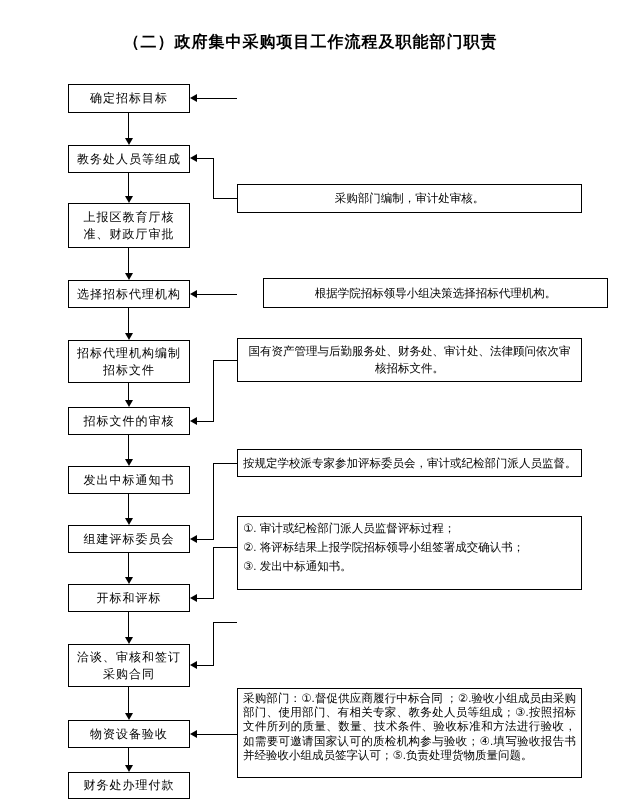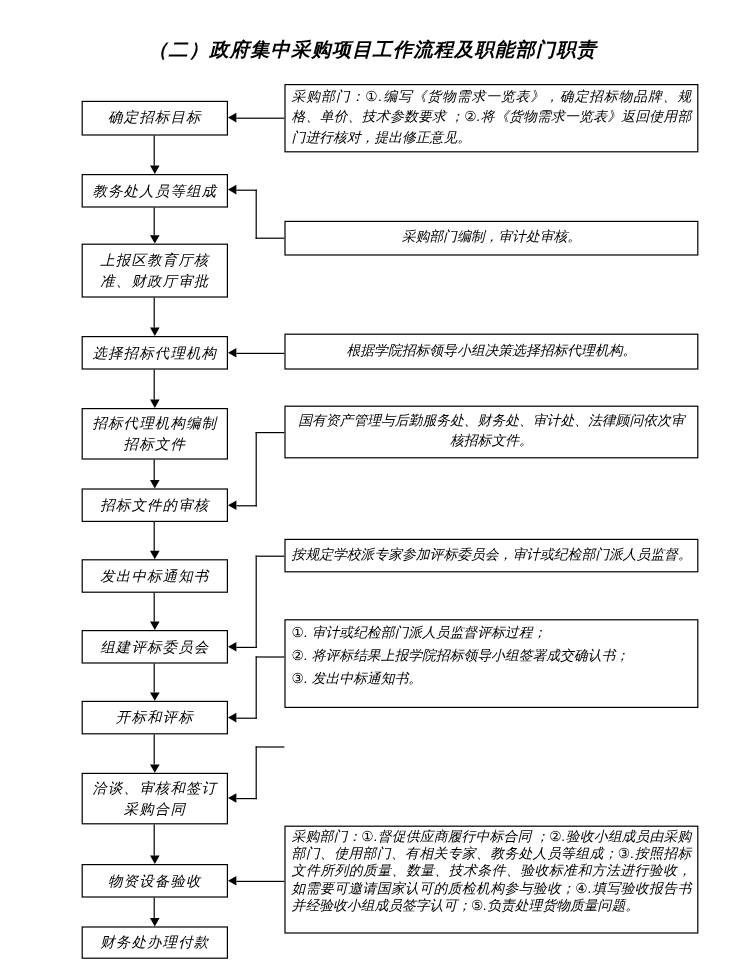--- a/index.html
+++ b/index.html
@@ -1,17 +1,17 @@
 <!DOCTYPE html>
 <html><head>
 <meta charset="utf-8">
 <style>
   html,body{margin:0;padding:0;background:#ffffff;}
   body{font-family:"Liberation Sans","DejaVu Sans",sans-serif;color:#000;}
-  #canvas{position:relative;width:621px;height:806px;background:#ffffff;overflow:hidden;font-style:italic;}
+  #canvas{position:relative;width:621px;height:806px;background:#ffffff;overflow:hidden;}
   .title{position:absolute;top:32px;left:0;width:621px;text-align:center;
          font-size:16px;font-weight:bold;letter-spacing:1px;}
   .lbox{position:absolute;left:68px;width:122px;border:1px solid #000;background:#fff;
         box-sizing:border-box;display:flex;align-items:center;justify-content:center;
         text-align:center;font-size:12px;line-height:17px;letter-spacing:1px;padding:0 6px;}
   .rbox{position:absolute;left:237px;width:345px;border:1px solid #000;background:#fff;
         box-sizing:border-box;font-size:11.5px;line-height:15px;padding:2px 5px;}
   .rcenter{display:flex;align-items:center;justify-content:center;text-align:center;}
   .rleft{display:flex;align-items:center;text-align:left;}
   .rjustify{text-align:justify;}
@@ -40,23 +40,22 @@
   <div class="lbox" style="top:203px;height:45px;">上报区教育厅核准、财政厅审批</div>
   <div class="lbox" style="top:340px;height:43px;">招标代理机构编制招标文件</div>
   <div class="lbox" style="top:407px;height:28px;text-align:right;">招标文件的审核</div>
   <div class="lbox" style="top:466px;height:28px;">发出中标通知书</div>
   <div class="lbox" style="top:525px;height:28px;">组建评标委员会</div>
   <div class="lbox" style="top:584px;height:28px;">开标和评标</div>
   <div class="lbox" style="top:644px;height:43px;">洽谈、审核和签订采购合同</div>
   <div class="lbox" style="top:720px;height:28px;">物资设备验收</div>
   <div class="lbox" style="top:772px;height:27px;">财务处办理付款</div>
 
-  <div class="rbox rjustify" style="top:70px;height:57px;line-height:17px;">采购部门：①.编写《货物需求一览表》，确定招标物品牌、规格、单价、技术参数要求 ；②.将《货物需求一览表》返回使用部门进行核对，提出修正意见。</div>
   <div class="rbox rcenter" style="top:184px;height:29px;">采购部门编制，审计处审核。</div>
-  <div class="rbox rcenter" style="top:278px;height:30px;">根据学院招标领导小组决策选择招标代理机构。</div>
+  <div class="rbox rcenter" style="top:278px;height:30px;margin-left:26px;">根据学院招标领导小组决策选择招标代理机构。</div>
   <div class="rbox rcenter" style="top:338px;height:44px;line-height:17px;">国有资产管理与后勤服务处、财务处、审计处、法律顾问依次审核招标文件。</div>
   <div class="rbox rleft nowrap" style="top:449px;height:28px;">按规定学校派专家参加评标委员会，审计或纪检部门派人员监督。</div>
   <div class="rbox prelines" style="top:516px;height:74px;line-height:19px;">①. 审计或纪检部门派人员监督评标过程；
 ②. 将评标结果上报学院招标领导小组签署成交确认书；
 ③. 发出中标通知书。</div>
   <div class="rbox rjustify" style="top:688px;height:90px;line-height:14.2px;">采购部门：①.督促供应商履行中标合同 ；②.验收小组成员由采购部门、使用部门、有相关专家、教务处人员等组成；③.按照招标文件所列的质量、数量、技术条件、验收标准和方法进行验收，如需要可邀请国家认可的质检机构参与验收；④.填写验收报告书并经验收小组成员签字认可；⑤.负责处理货物质量问题。</div>
 
   <div class="vline" style="left:128px;top:113px;height:25px;"></div>
   <div class="arrow-down" style="left:125px;top:138px;"></div>
   <div class="vline" style="left:128px;top:173px;height:23px;"></div>

